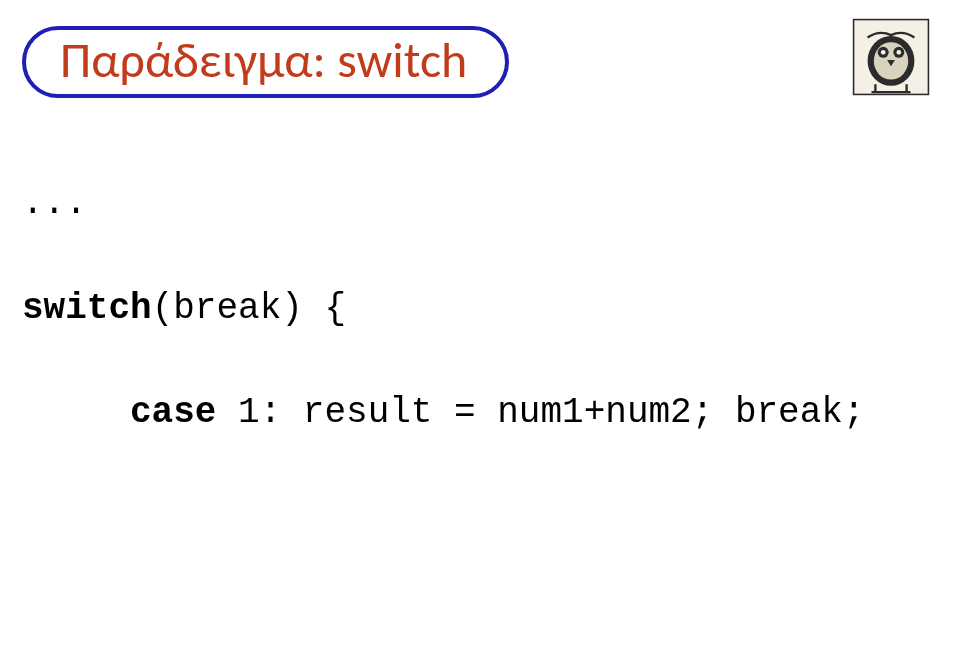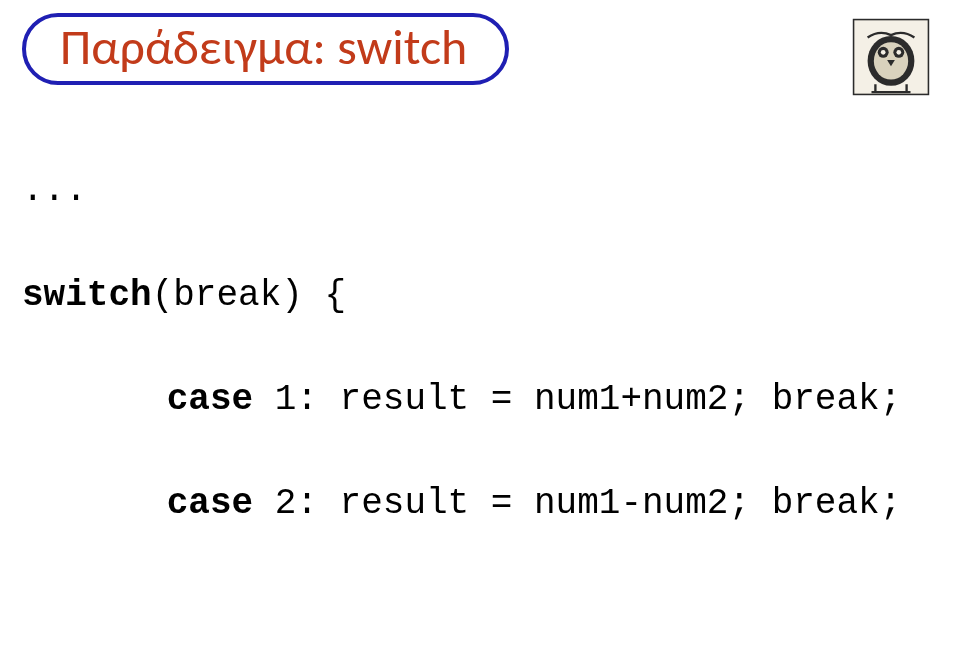--- a/index.html
+++ b/index.html
@@ -9,21 +9,21 @@
     height: 655px;
     background: #ffffff;
     font-family: Georgia, 'Times New Roman', serif;
     overflow: hidden;
   }
   .slide {
     position: relative;
     width: 960px;
     height: 655px;
     box-sizing: border-box;
-    padding: 13px 22px 20px 22px;
+    padding: 26px 22px 20px 22px;
   }
   .title-box {
     position: relative;
     display: inline-flex;
     align-items: center;
     border: 4px solid #1f1fb3;
     border-radius: 44px;
     padding: 6px 38px 10px 34px;
     height: 72px;
     box-sizing: border-box;
@@ -45,21 +45,21 @@
   .logo svg { width: 78px; height: 78px; }
   .code {
     margin-top: 28px;
     font-family: 'Courier New', Courier, monospace;
     font-size: 36px;
     line-height: 1.45;
     white-space: pre;
     color: #000;
   }
   .kw { font-weight: bold; }
-  .indent1 { padding-left: 108px; display: block; text-align: center; }
+  .indent1 { padding-left: 108px; display: block; }
   .line { display: block; }
 </style>
 </head>
 <body>
 
 <div class="slide">
 
   <div class="title-box">
     <span class="title-text">Παράδειγμα: switch</span>
   </div>
@@ -76,21 +76,20 @@
       <path d="M 45 54 L 55 54 L 50 62 Z" fill="#2b2b2b"></path>
       <path d="M 20 25 Q 35 15 50 22 Q 65 15 80 25" stroke="#2b2b2b" stroke-width="3" fill="none"></path>
       <path d="M 30 85 L 30 95 M 70 85 L 70 95 M 25 95 L 75 95" stroke="#2b2b2b" stroke-width="3" fill="none"></path>
     </svg>
   </div>
 
   <div class="code">
 <span class="line"><span>...</span></span>
 <span class="line"><span class="kw">switch</span><span>(break) {</span></span>
 <span class="indent1"><span class="kw">case</span><span> 1: result = num1+num2; break;</span></span>
-<span class="indent1"><span class="kw">case</span><span> 2: result = num1-num2; break;</span></span>
 
 
 
 
 
 
   </div>
 
 </div>
 

